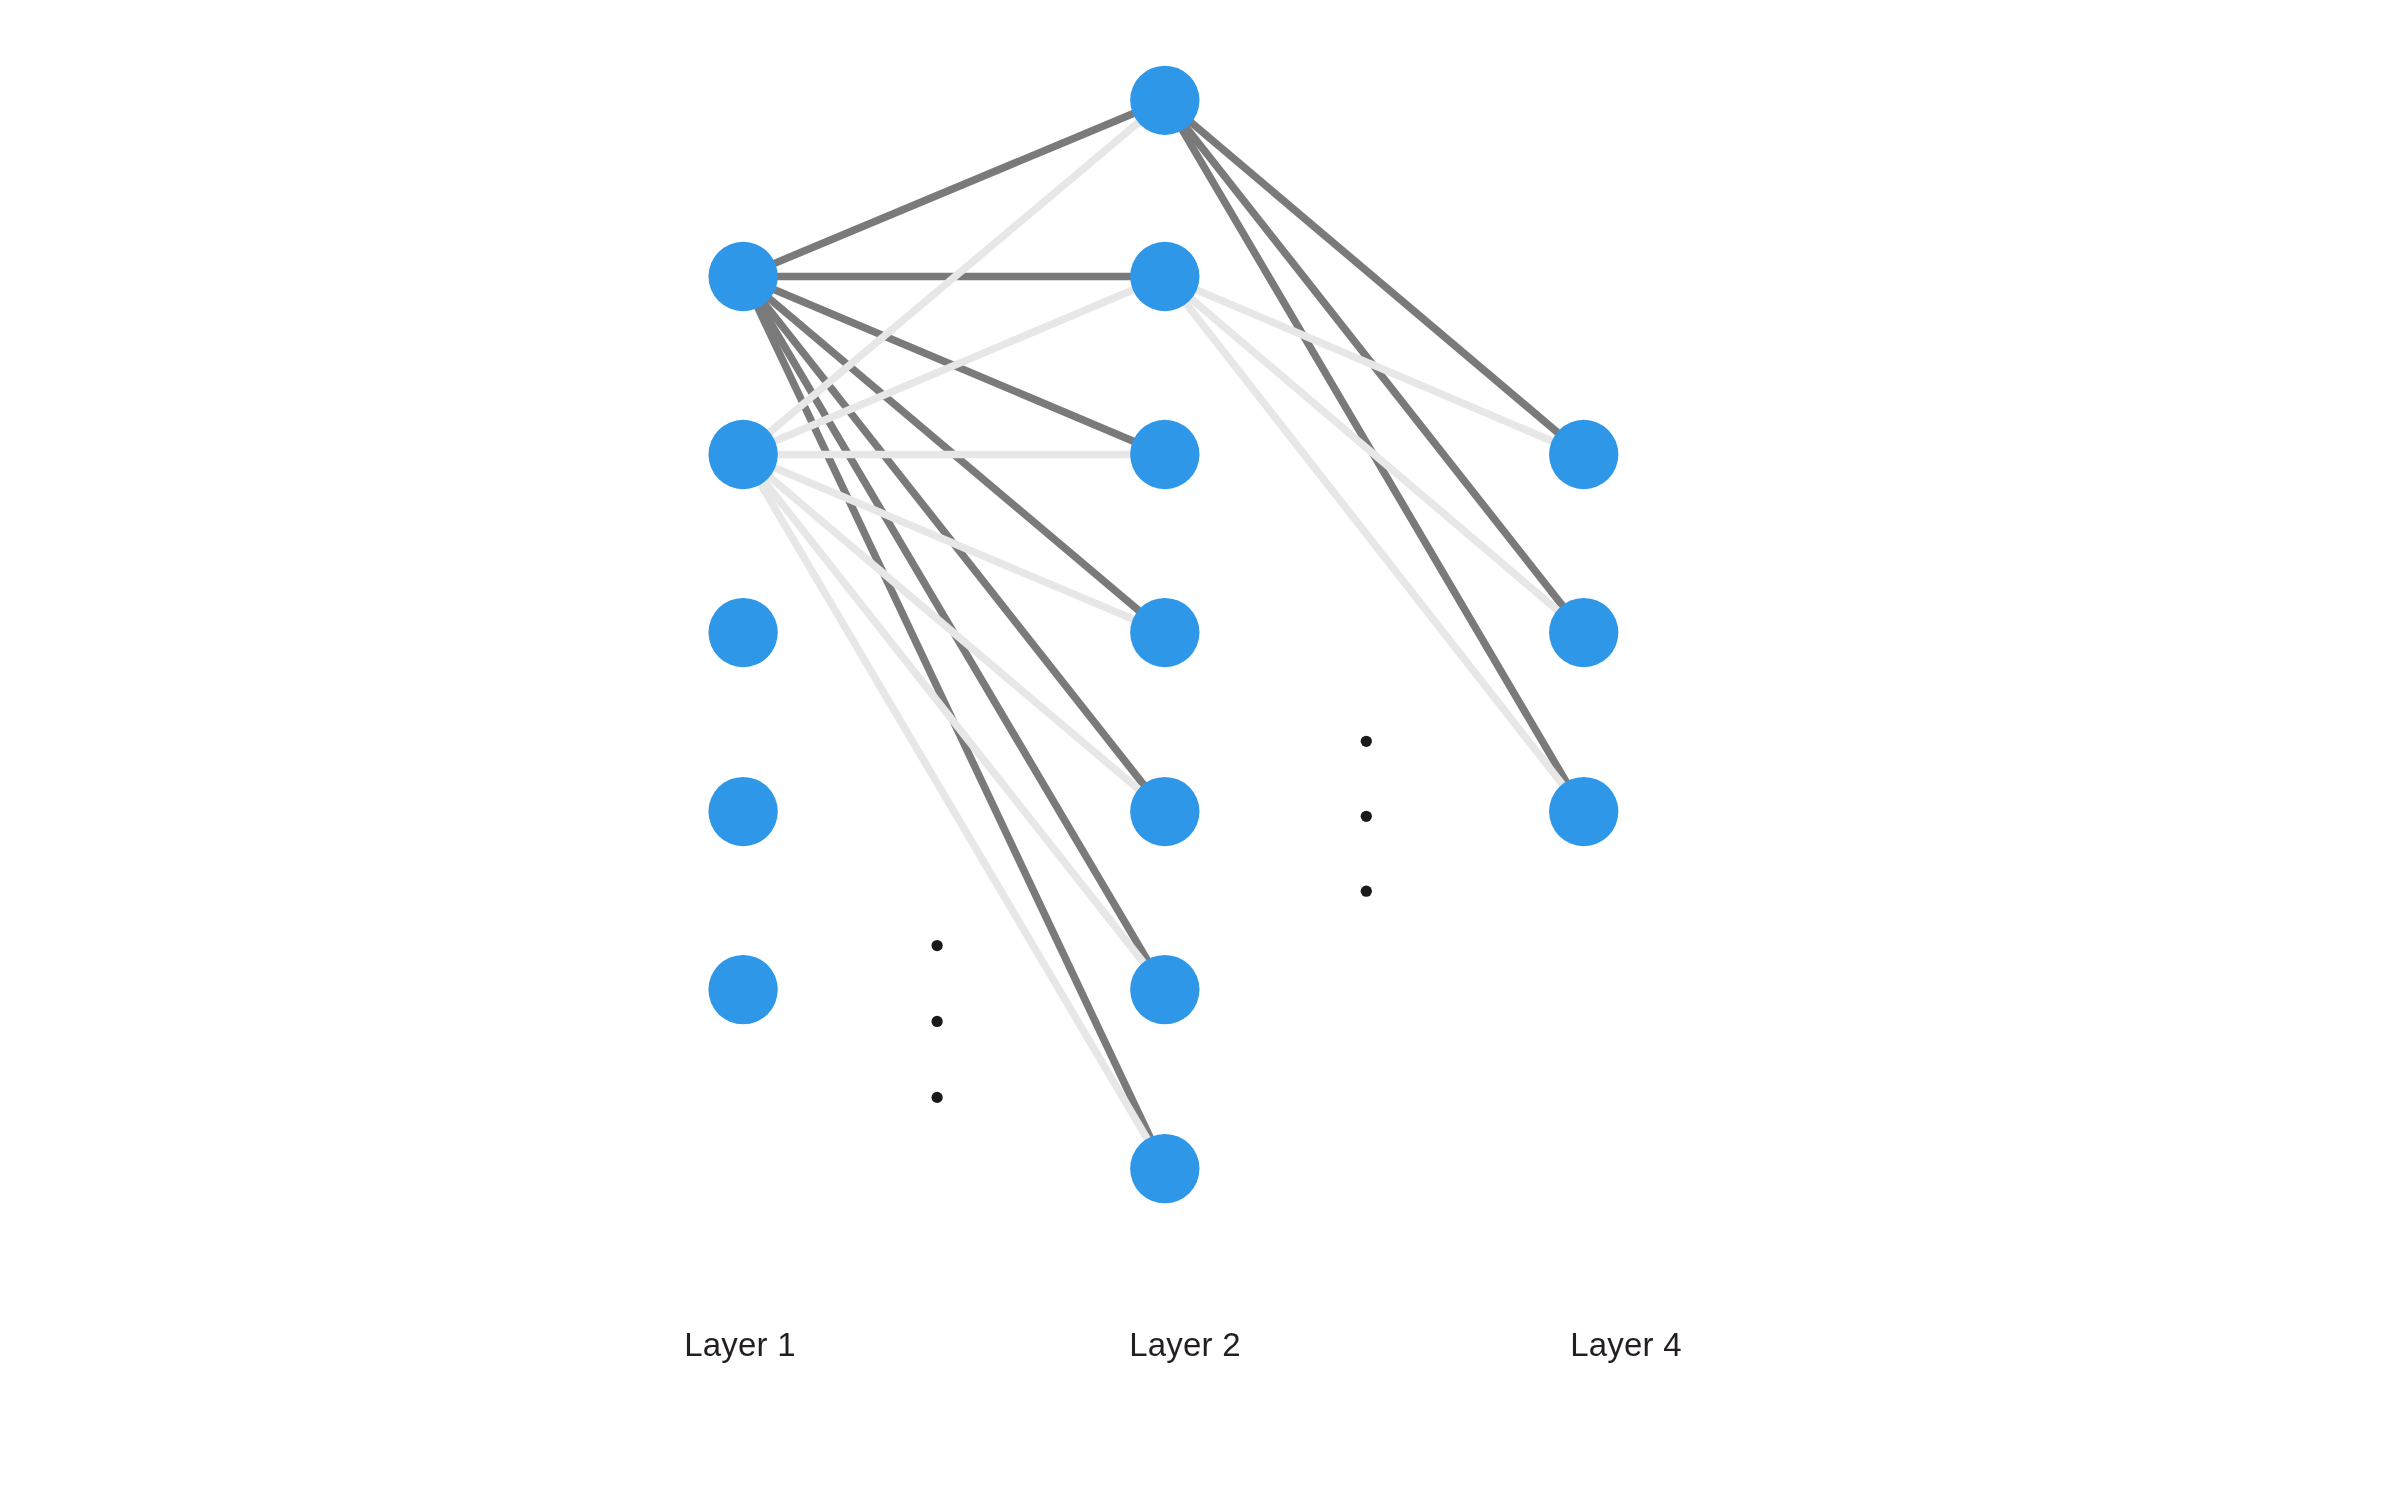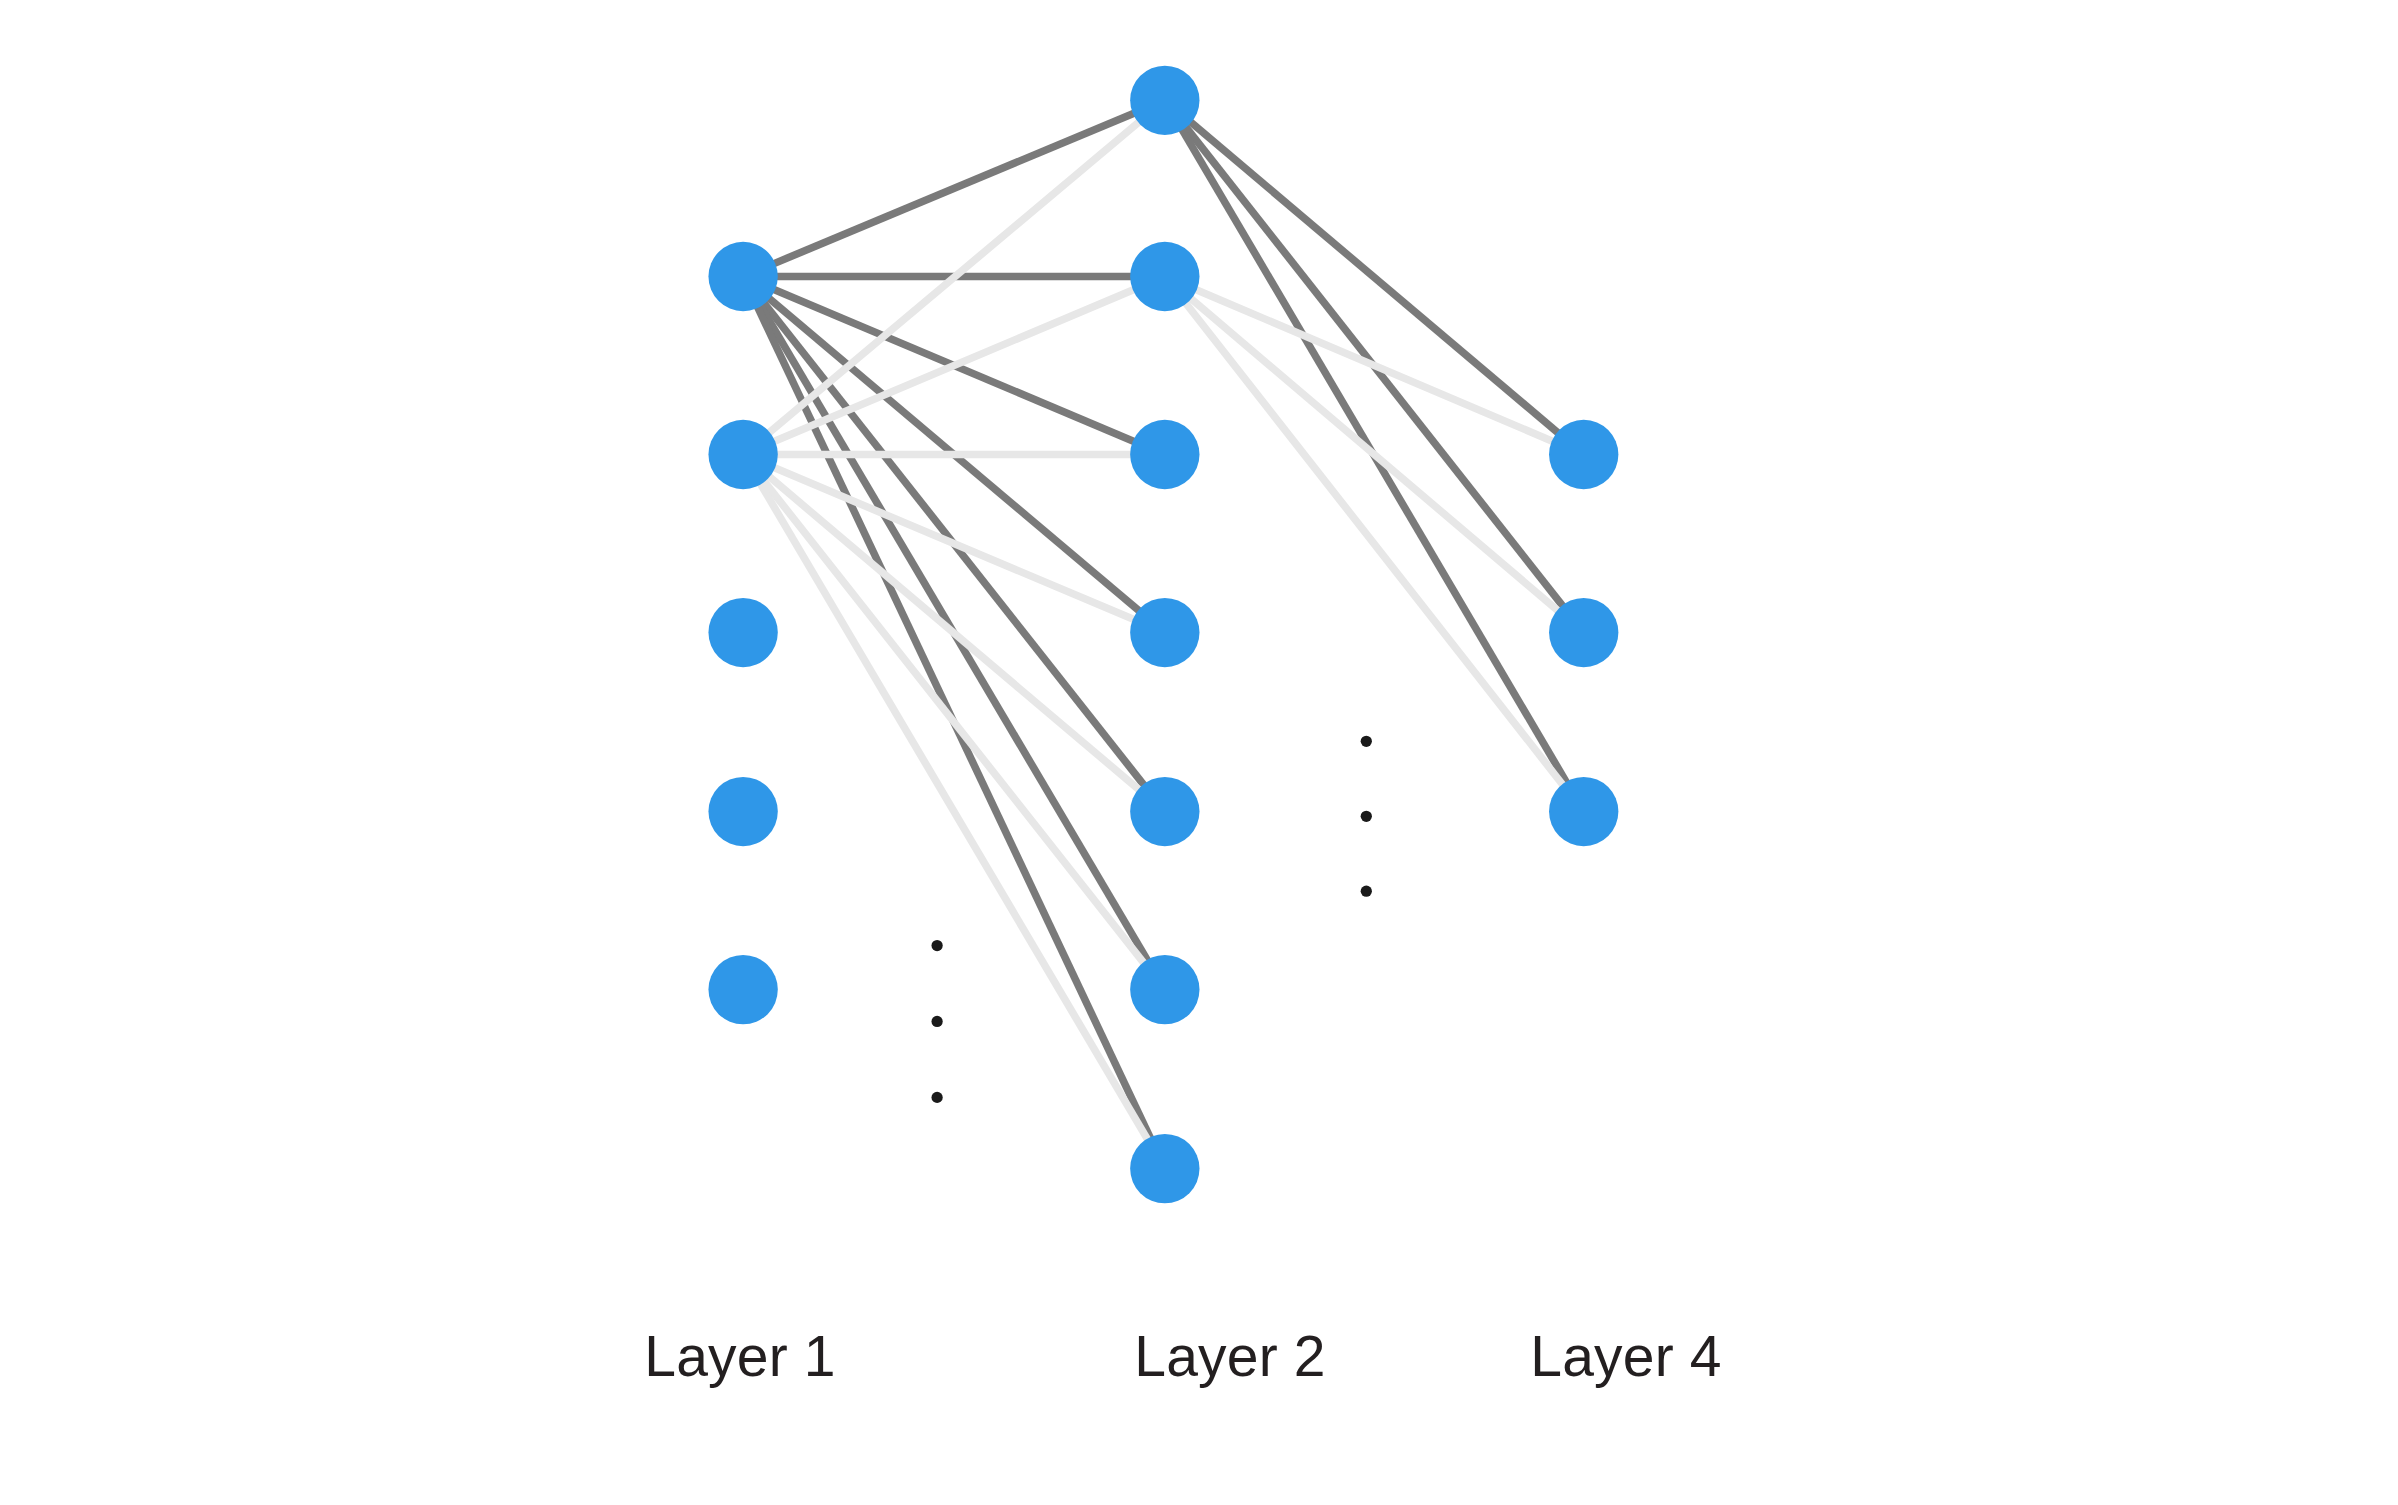--- a/index.html
+++ b/index.html
@@ -23,21 +23,21 @@
     left: 0;
     top: 0;
     width: 2399px;
     height: 1506px;
     display: block;
   }
   .layer-label {
     position: absolute;
     transform: translateX(-50%);
     font-family: "Liberation Sans", "DejaVu Sans", sans-serif;
-    font-size: 57px;
+    font-size: 33px;
     font-weight: 400;
     color: #231f20;
     white-space: nowrap;
     letter-spacing: 0.2px;
     line-height: 1;
   }
 </style>
 </head>
 <body>
 
@@ -86,16 +86,16 @@
         <circle cx="1000" cy="1009" r="6" fill="#1a1a1a"></circle>
         <circle cx="1000" cy="1090" r="6" fill="#1a1a1a"></circle>
         <circle cx="1000" cy="1171" r="6" fill="#1a1a1a"></circle>
         <circle cx="1458" cy="791" r="6" fill="#1a1a1a"></circle>
         <circle cx="1458" cy="871" r="6" fill="#1a1a1a"></circle>
         <circle cx="1458" cy="951" r="6" fill="#1a1a1a"></circle>
       </g>
   </svg>
 
   <div class="layer-label" id="label-layer-1" style="left: 740px; top: 1328px;">Layer 1</div>
-  <div class="layer-label" id="label-layer-2" style="left: 1230px; top: 1328px;">Layer 2</div>
+  <div class="layer-label" id="label-layer-2" style="left: 1185px; top: 1328px;">Layer 2</div>
   <div class="layer-label" id="label-layer-3" style="left: 1626px; top: 1328px;">Layer 4</div>
 </div>
 
 
 </body></html>

